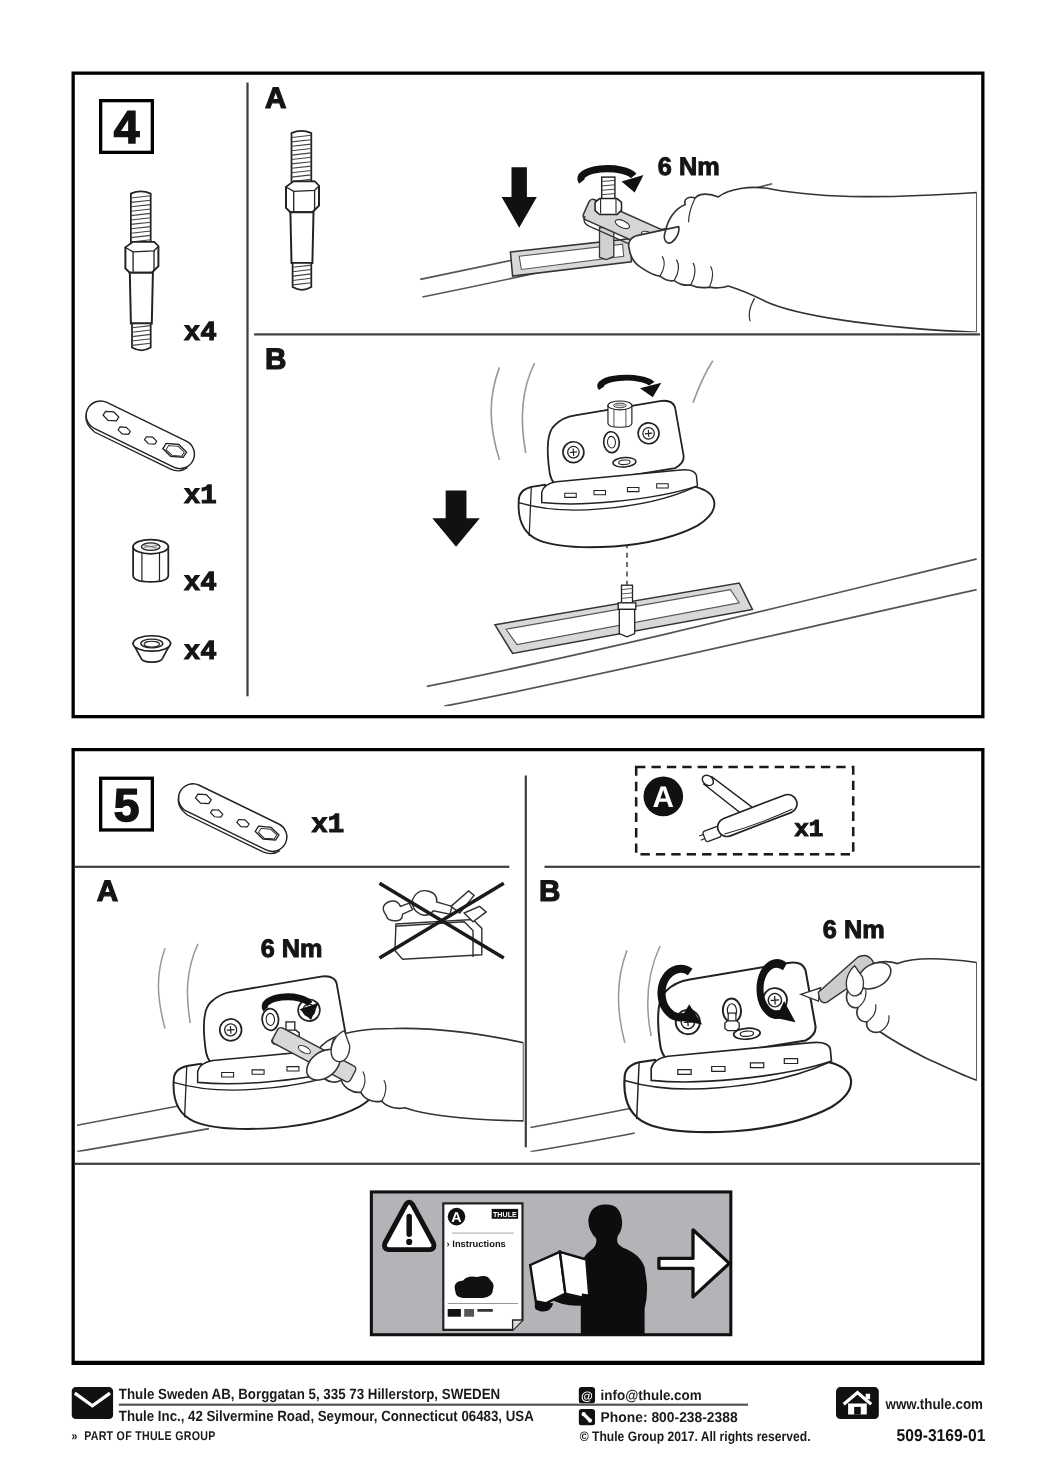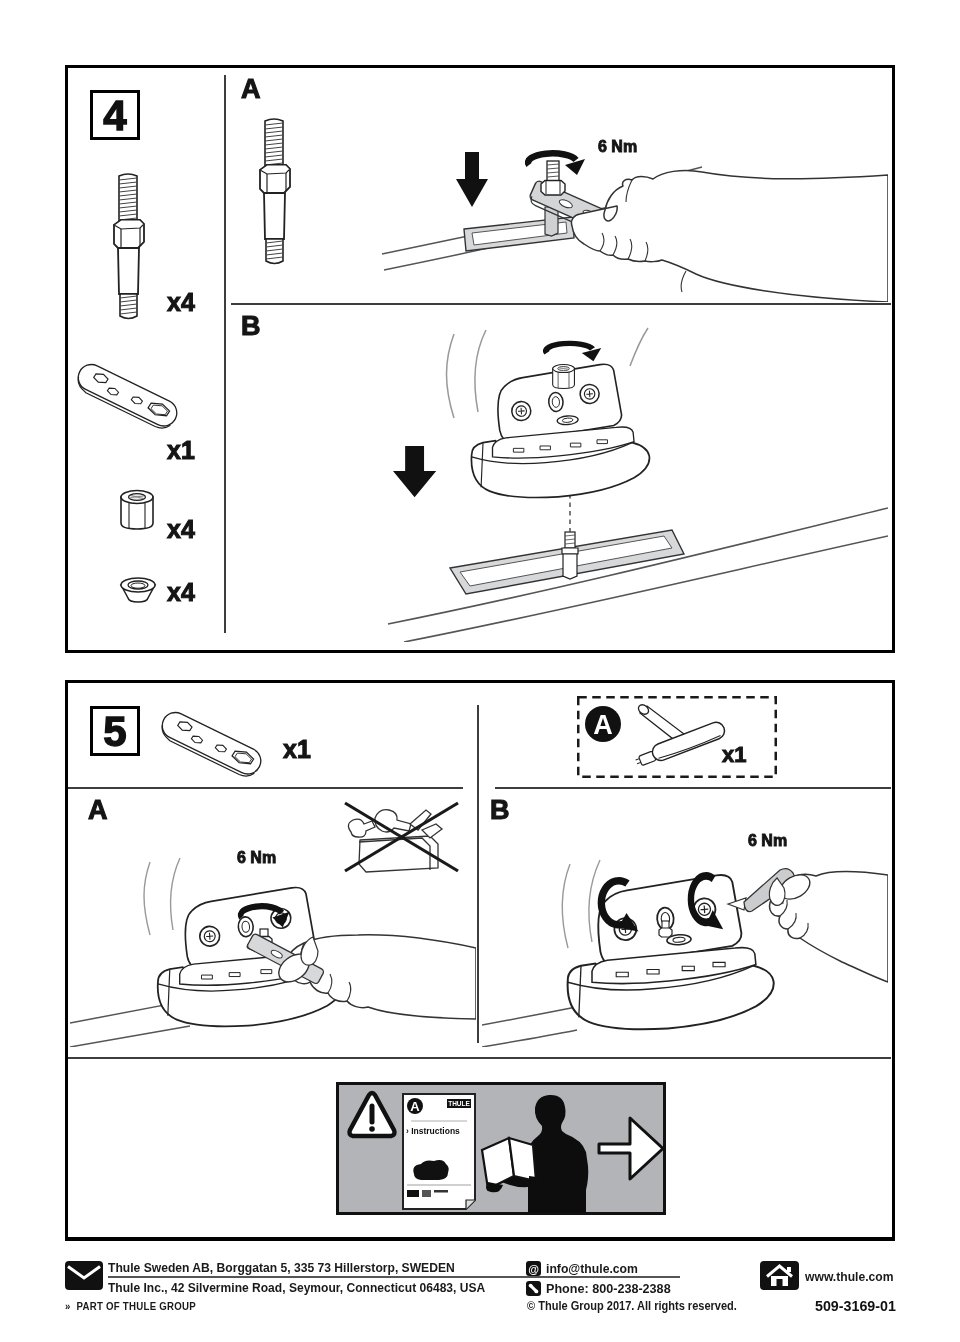--- a/index.html
+++ b/index.html
@@ -1,21 +1,21 @@
 <!DOCTYPE html>
 <html><head>
 <meta charset="utf-8">
 <style>
 html,body{margin:0;padding:0;width:960px;height:1342px;background:#fff;font-family:"Liberation Sans",sans-serif;position:relative;overflow:hidden;}
 .abs{position:absolute;}
 .bx{position:absolute;border:3px solid #000;background:#fff;}
 .numbox{position:absolute;border:3px solid #000;width:44px;height:44px;text-align:center;font-weight:bold;font-size:42px;line-height:46px;color:#111;-webkit-text-stroke:1.4px #111;}
 .big{position:absolute;font-weight:bold;color:#151515;font-size:27px;-webkit-text-stroke:1.1px #151515;}
-.qty{position:absolute;font-weight:bold;color:#151515;font-size:25px;-webkit-text-stroke:1px #151515;}
-.nm{position:absolute;font-weight:bold;color:#151515;font-size:16px;-webkit-text-stroke:0.9px #151515;}
+.qty{position:absolute;font-weight:bold;color:#151515;font-size:25px;font-family:Liberation Mono, monospace;-webkit-text-stroke:1px #151515;}
+.nm{position:absolute;font-weight:bold;color:#151515;font-size:23px;-webkit-text-stroke:0.9px #151515;}
 .vline{position:absolute;background:#3d3d3d;width:2px;}
 .hline{position:absolute;background:#3d3d3d;height:2px;}
 </style>
 </head>
 <body>
 
 <svg width="0" height="0" style="position:absolute">
 <defs>
 <g id="d-bolt">
 

